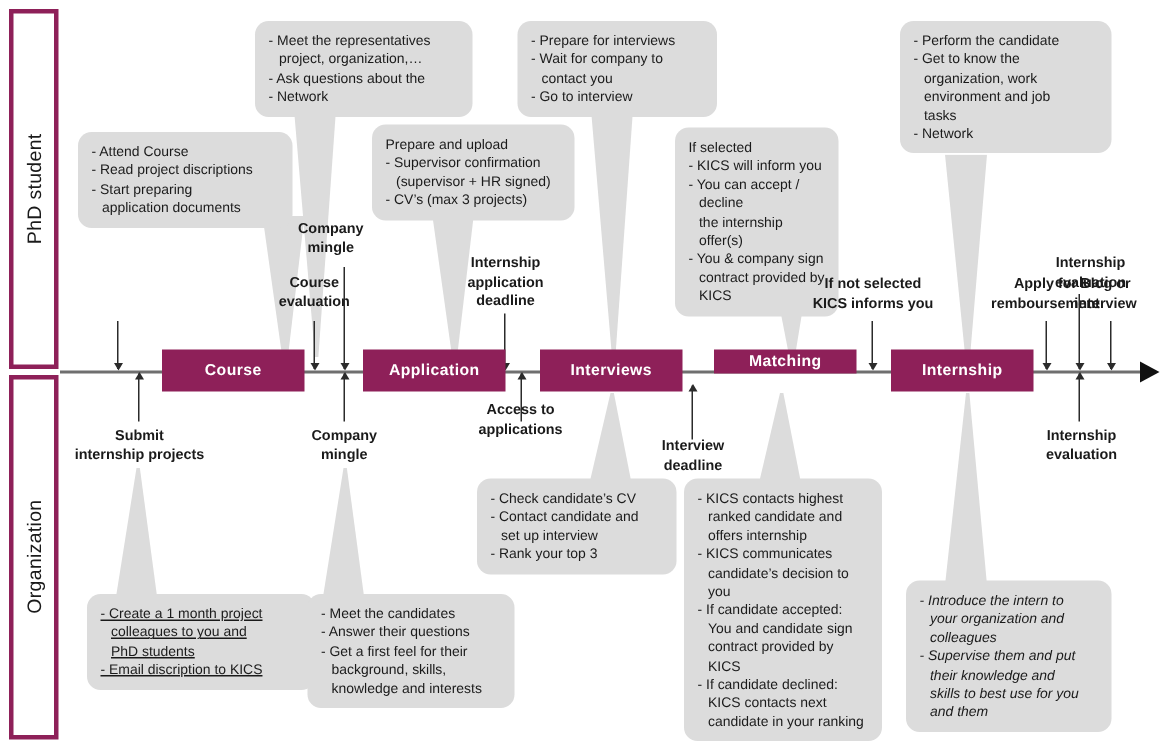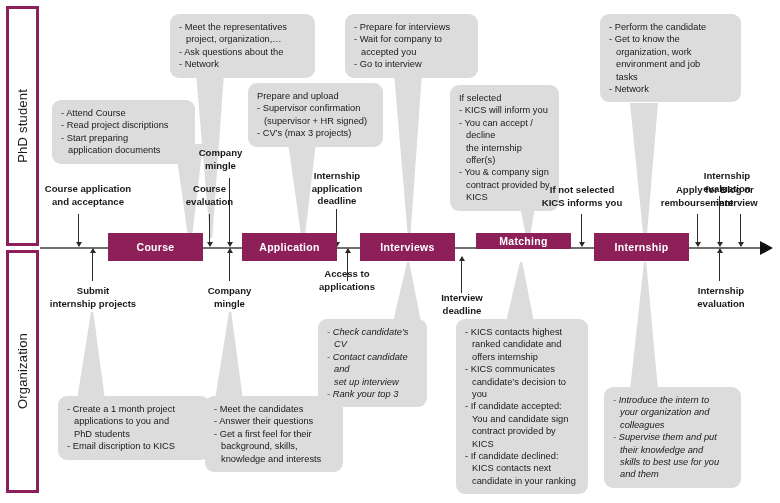--- a/index.html
+++ b/index.html
@@ -143,21 +143,21 @@
 <div id="stage">
 
   <div class="lane-label" style="left:6px;top:6px;width:33px;height:240px;">
     <span>PhD student</span>
   </div>
   <div class="lane-label" style="left:6px;top:250px;width:33px;height:243px;">
     <span>Organization</span>
   </div>
 
   <div class="tail down" style="left:175px;top:144px;width:28px;height:100px;"></div>
-  <div class="bubble" style="left:52px;top:100px;width:143px;">
+  <div class="bubble" style="left:52px;top:88px;width:143px;">
     <span class="li">- Attend Course</span>
     <span class="li">- Read project discriptions</span>
     <span class="li">- Start preparing</span>
     <span class="li cont">application documents</span>
   </div>
 
   <div class="tail down" style="left:196px;top:73px;width:28px;height:165px;"></div>
   <div class="bubble" style="left:170px;top:14px;width:145px;">
     <span class="li">- Meet the representatives</span>
     <span class="li cont">project, organization,…</span>
@@ -170,21 +170,21 @@
     <span class="li hdr">Prepare and upload</span>
     <span class="li">- Supervisor confirmation</span>
     <span class="li cont">(supervisor + HR signed)</span>
     <span class="li">- CV’s (max 3 projects)</span>
   </div>
 
   <div class="tail down" style="left:394px;top:73px;width:28px;height:165px;"></div>
   <div class="bubble" style="left:345px;top:14px;width:133px;">
     <span class="li">- Prepare for interviews</span>
     <span class="li">- Wait for company to</span>
-    <span class="li cont">accepted you</span>
+    <span class="li cont">contact you</span>
     <span class="li">- Go to interview</span>
   </div>
 
   <div class="tail down" style="left:513px;top:170px;width:28px;height:72px;"></div>
   <div class="bubble" style="left:450px;top:85px;width:109px;">
     <span class="li hdr">If selected</span>
     <span class="li">- KICS will inform you</span>
     <span class="li">- You can accept / decline</span>
     <span class="li cont">the internship offer(s)</span>
     <span class="li">- You &amp; company sign</span>
@@ -195,22 +195,20 @@
   <div class="tail down" style="left:630px;top:103px;width:28px;height:140px;"></div>
   <div class="bubble" style="left:600px;top:14px;width:141px;">
     <span class="li">- Perform the candidate</span>
     <span class="li">- Get to know the</span>
     <span class="li cont">organization, work</span>
     <span class="li cont">environment and job</span>
     <span class="li cont">tasks</span>
     <span class="li">- Network</span>
   </div>
 
-  <div class="cap" style="left:33px;top:183px;width:110px;">Course application
-and acceptance</div>
   <div class="cap" style="left:177px;top:183px;width:65px;">Course
 evaluation</div>
   <div class="cap" style="left:187px;top:147px;width:67px;">Company
 mingle</div>
   <div class="cap" style="left:300px;top:170px;width:74px;">Internship
 application
 deadline</div>
   <div class="cap" style="left:528px;top:184px;width:108px;">If not selected
 KICS informs you</div>
   <div class="cap" style="left:650px;top:184px;width:94px;">Apply for
@@ -285,38 +283,38 @@
   <div class="cap" style="left:196px;top:285px;width:67px;">Company
 mingle</div>
   <div class="cap" style="left:311px;top:268px;width:72px;">Access to
 applications</div>
   <div class="cap" style="left:430px;top:292px;width:64px;">Interview
 deadline</div>
   <div class="cap" style="left:684px;top:285px;width:74px;">Internship
 evaluation</div>
 
   <div class="tail up" style="left:77px;top:312px;width:28px;height:88px;"></div>
-  <div class="bubble" style="left:58px;top:396px;width:152px;">
+  <div class="bubble" style="left:58px;top:396px;width:152px;text-decoration:underline;">
     <span class="li">- Create a 1 month project</span>
-    <span class="li cont">applications to you and</span>
+    <span class="li cont">colleagues to you and</span>
     <span class="li cont">PhD students</span>
     <span class="li">- Email discription to KICS</span>
   </div>
 
   <div class="tail up" style="left:215px;top:312px;width:28px;height:88px;"></div>
   <div class="bubble" style="left:205px;top:396px;width:138px;">
     <span class="li">- Meet the candidates</span>
     <span class="li">- Answer their questions</span>
     <span class="li">- Get a first feel for their</span>
     <span class="li cont">background, skills,</span>
     <span class="li cont">knowledge and interests</span>
   </div>
 
   <div class="tail up" style="left:393px;top:262px;width:28px;height:60px;"></div>
-  <div class="bubble" style="left:318px;top:319px;width:109px;font-style:italic;">
+  <div class="bubble" style="left:318px;top:319px;width:133px;">
     <span class="li">- Check candidate’s CV</span>
     <span class="li">- Contact candidate and</span>
     <span class="li cont">set up interview</span>
     <span class="li">- Rank your top 3</span>
   </div>
 
   <div class="tail up" style="left:506px;top:262px;width:28px;height:60px;"></div>
   <div class="bubble" style="left:456px;top:319px;width:132px;">
     <span class="li">- KICS contacts highest</span>
     <span class="li cont">ranked candidate and</span>

